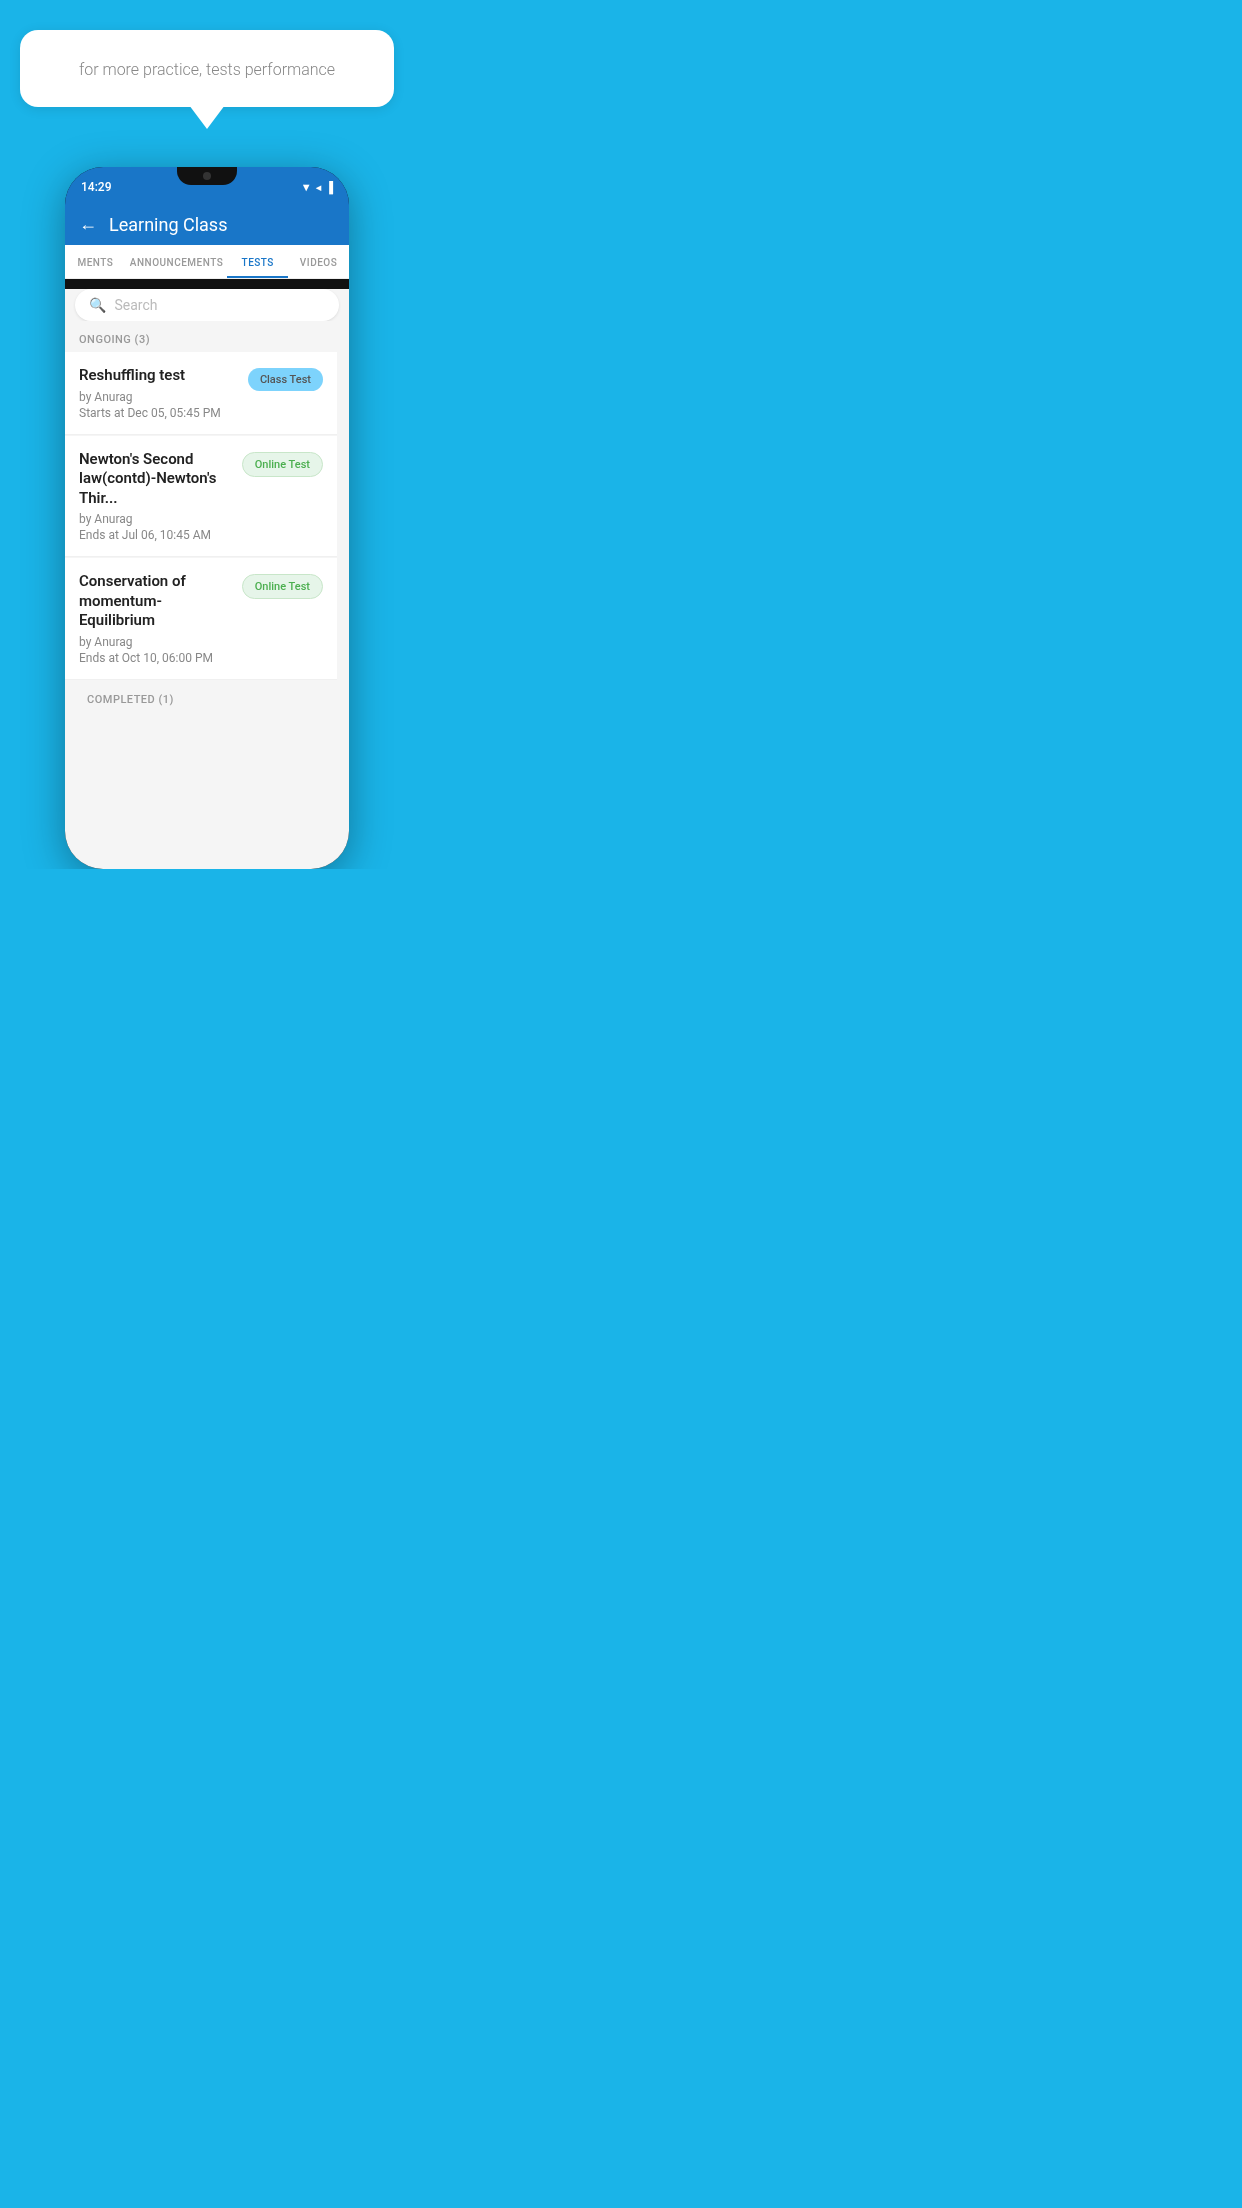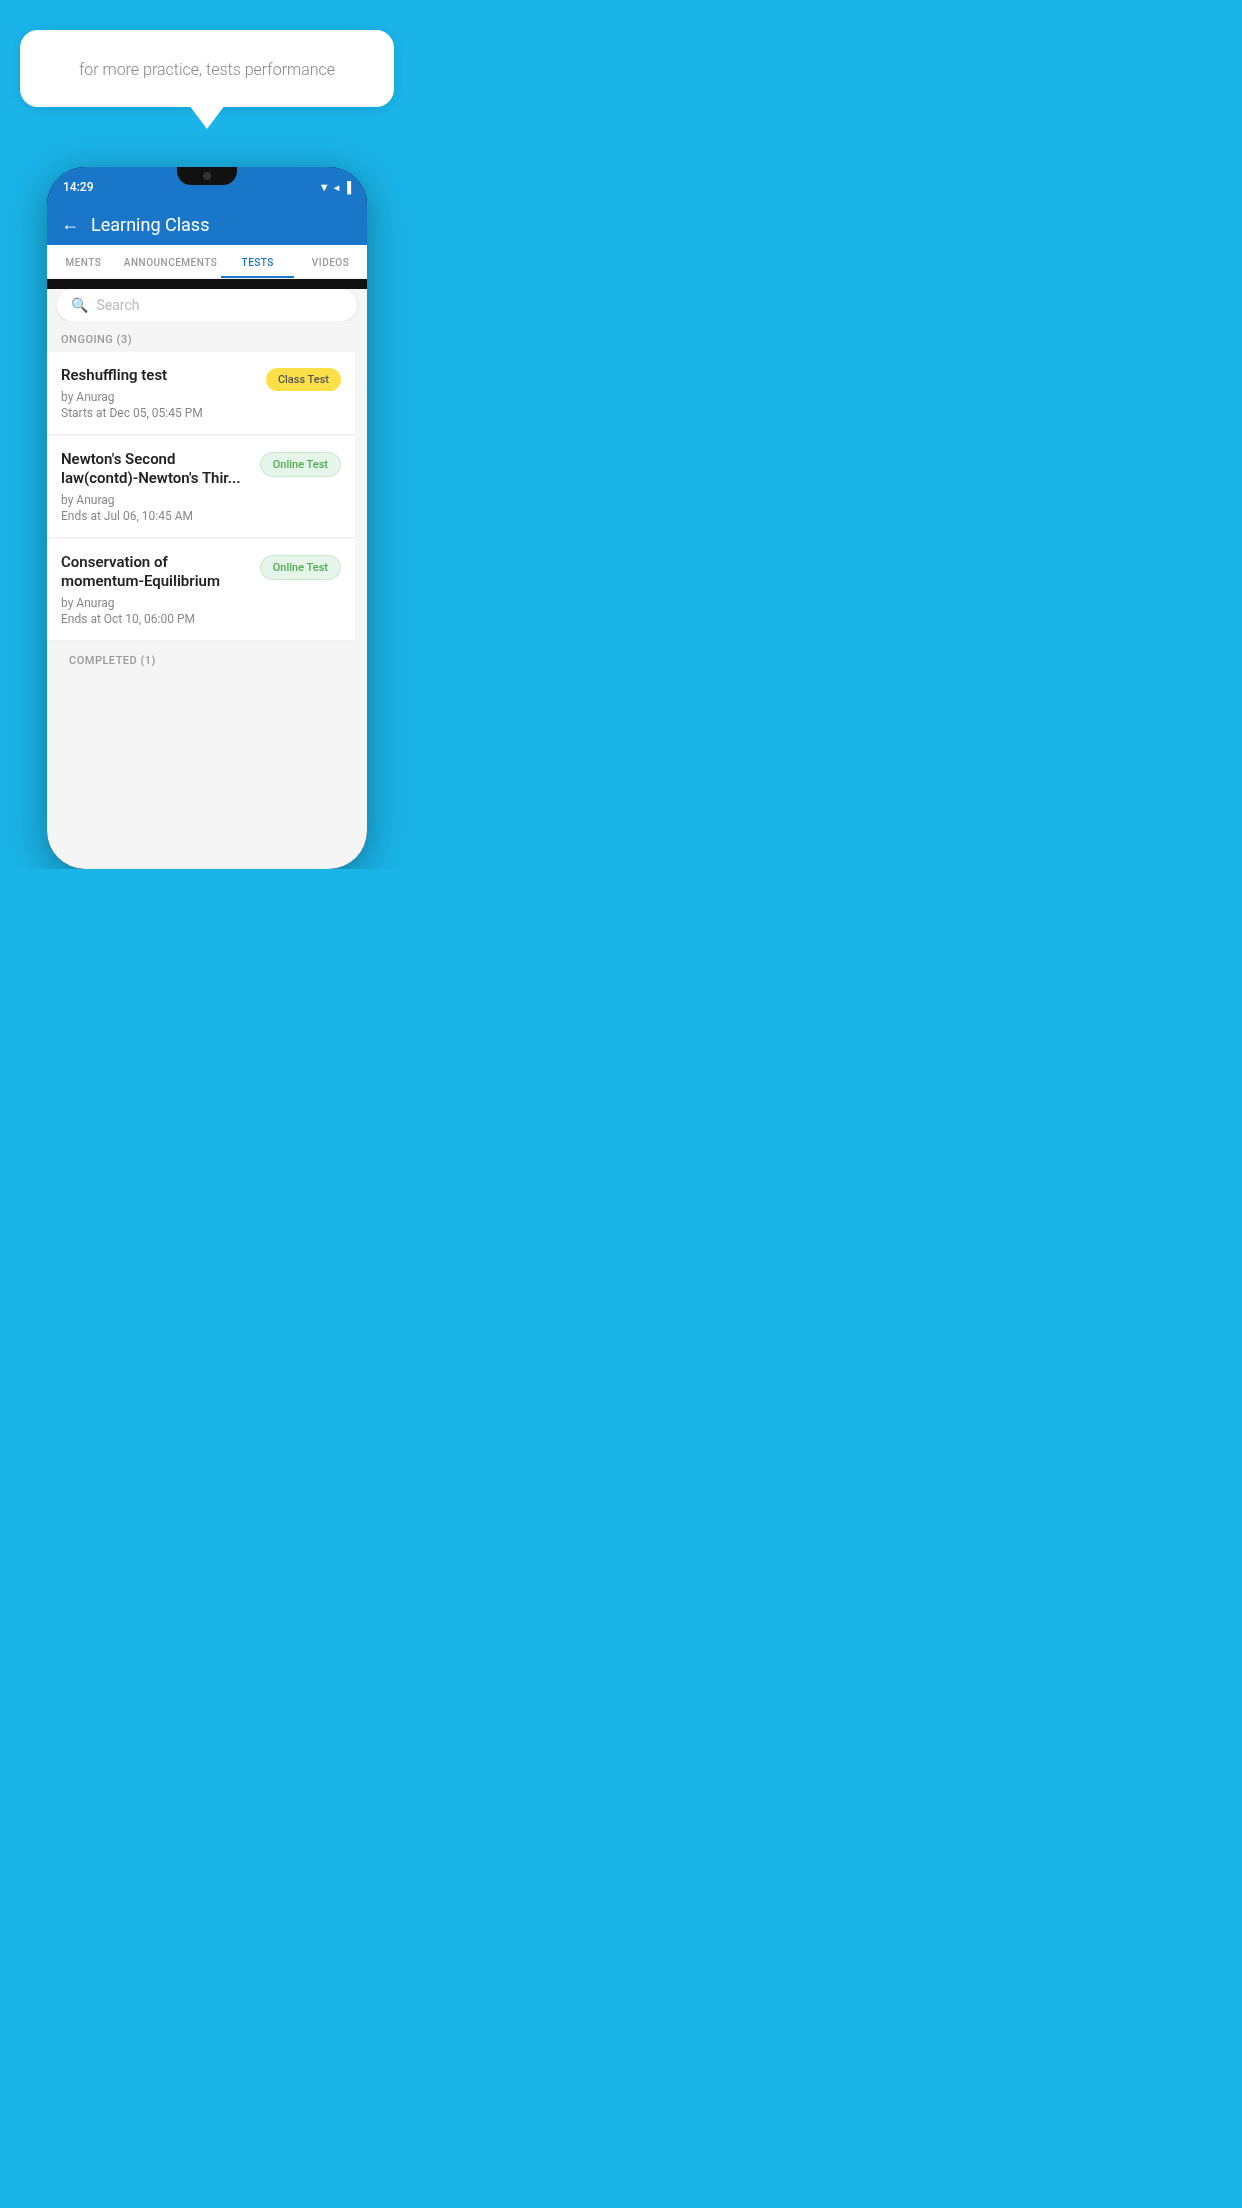--- a/index.html
+++ b/index.html
@@ -65,21 +65,21 @@
     .phone-wrapper {
       margin-top: 60px;
       width: 100%;
       display: flex;
       justify-content: center;
       padding: 0 14px;
       padding-bottom: 0;
     }
 
     .phone {
-      width: 320px;
+      width: 284px;
       background: #111;
       border-radius: 38px;
       padding: 0;
       overflow: hidden;
       box-shadow: 0 8px 40px rgba(0,0,0,0.35);
       position: relative;
     }
 
     
     .phone-status-bar {
@@ -264,21 +264,21 @@
       border-radius: 20px;
       padding: 5px 12px;
       font-size: 11px;
       font-weight: 500;
       white-space: nowrap;
       flex-shrink: 0;
       margin-top: 2px;
     }
 
     .badge-class {
-      background: #fde047;
+      background: #7dd3fc;
       color: #555;
     }
 
     .badge-online {
       background: #e6f5e9;
       color: #4caf50;
       border: 1px solid #c8e6c9;
     }
 
     .completed-header {

